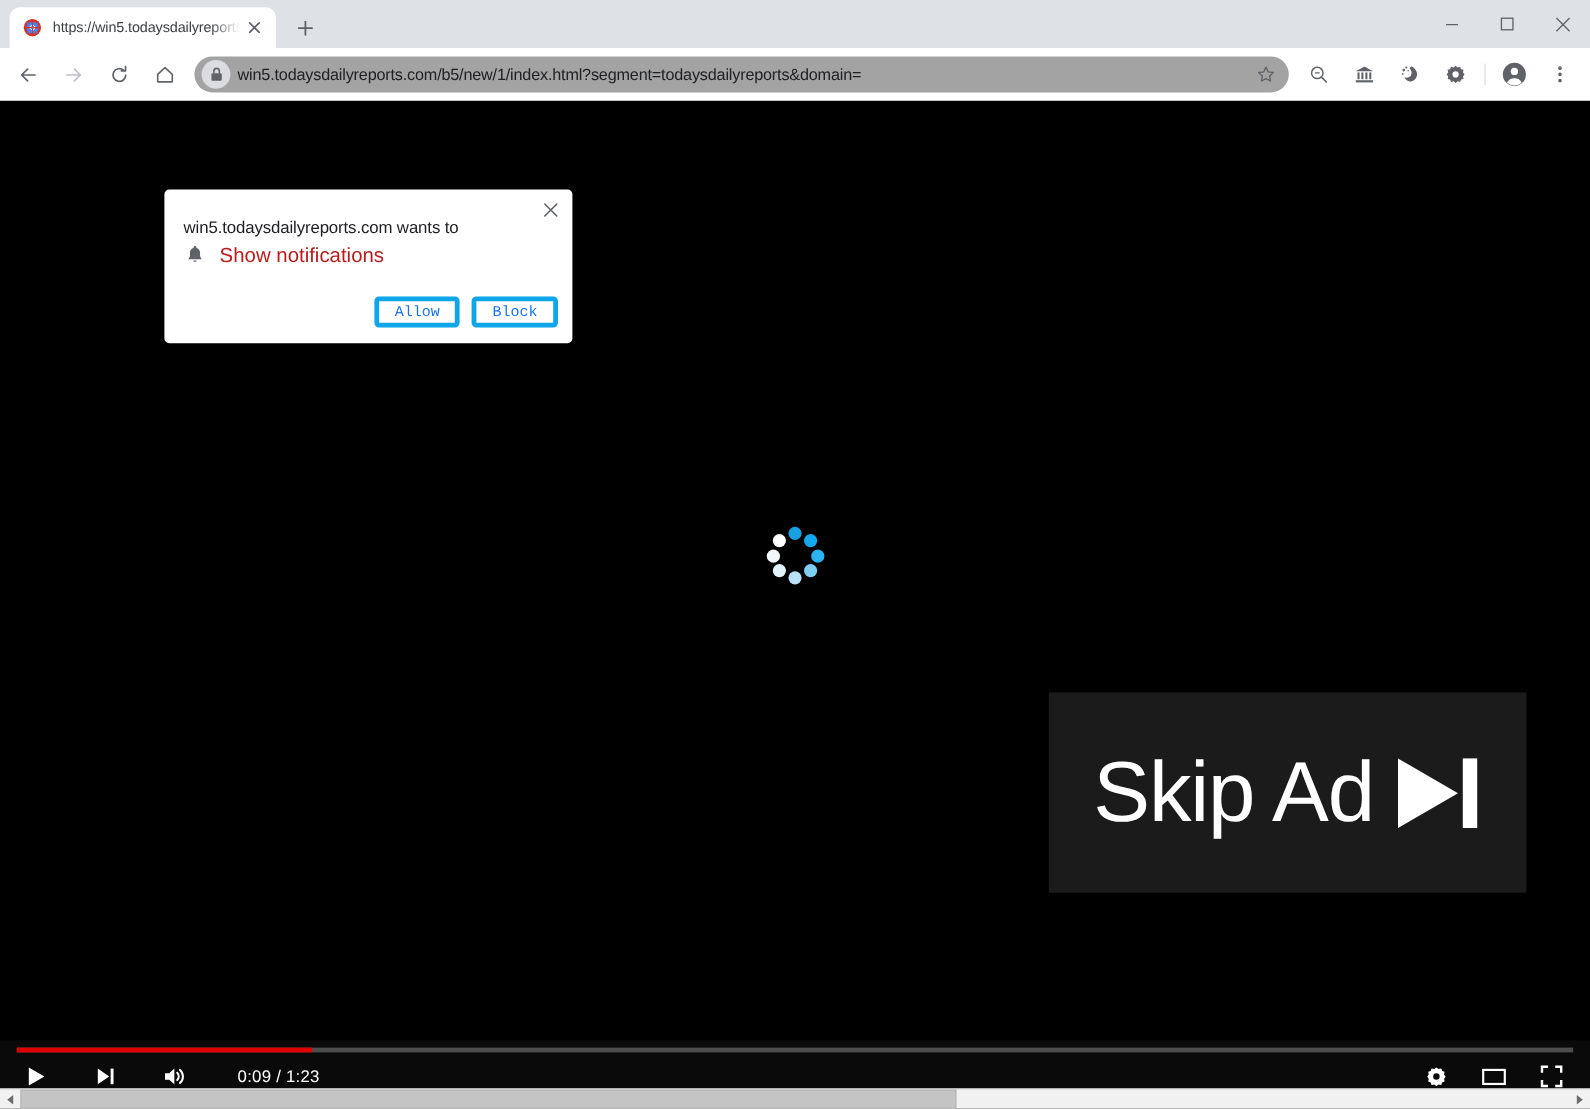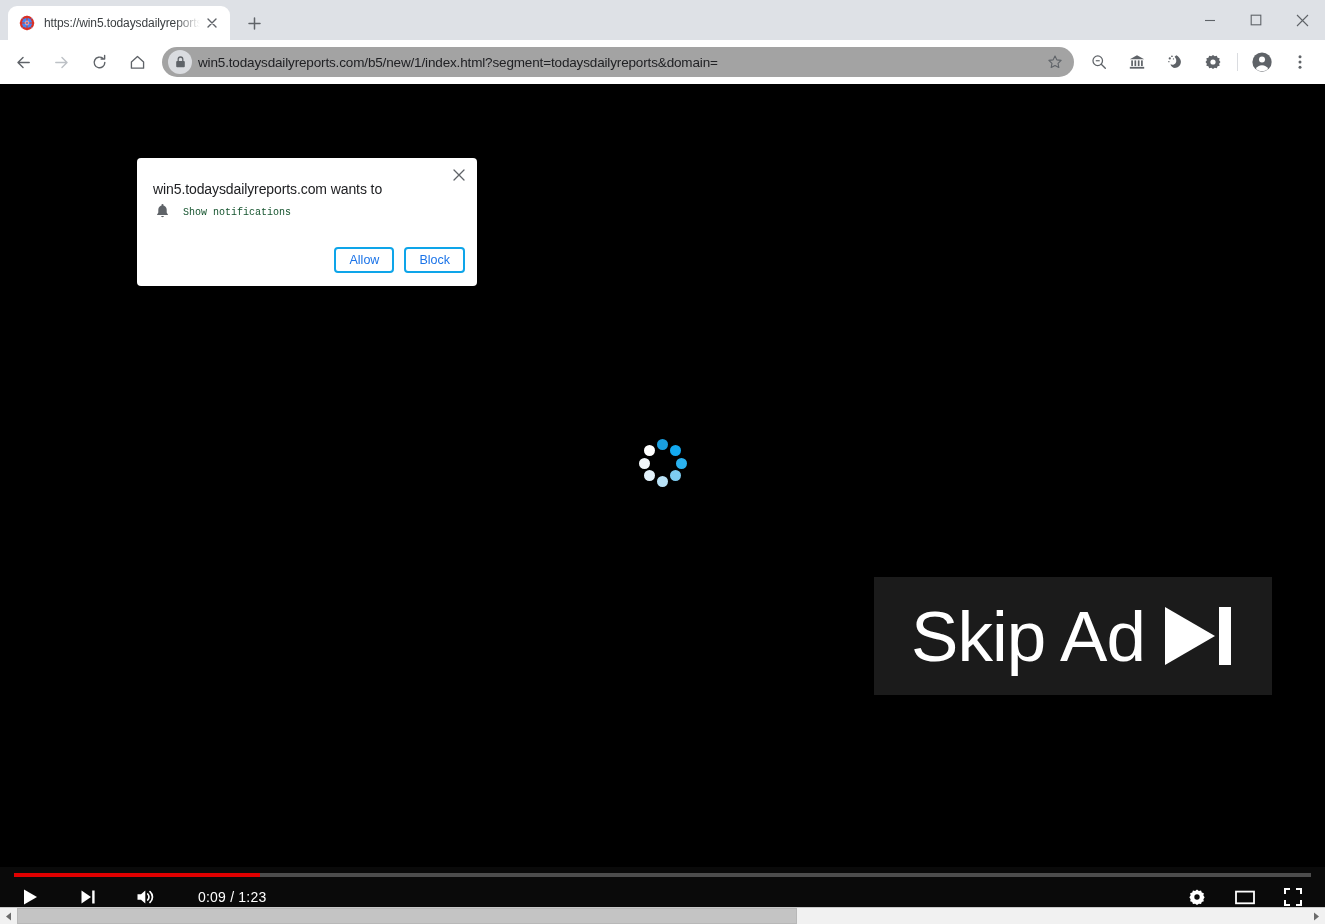--- a/index.html
+++ b/index.html
@@ -167,34 +167,34 @@
     color: #202124;
     letter-spacing: -0.1px;
   }
   .perm-row {
     position: absolute;
     left: 16px; top: 45px;
     display: flex; align-items: center;
     gap: 12px;
   }
   .perm-icon { width: 18px; height: 18px; display:flex; align-items:center; justify-content:center;}
-  .perm-label { font-size: 10px; color: #14532d; font-family: Liberation Mono, monospace; }
+  .perm-label { font-size: 17px; color: #b91c1c; }
   .perm-actions {
     position: absolute;
     right: 12px; bottom: 13px;
     display: flex; gap: 10px;
   }
   .perm-btn {
     min-width: 60px; height: 26px;
-    border: 2px solid #0ea5e9;
+    border: 4px solid #0ea5e9;
     border-radius: 4px;
     background: #fff;
     color: #1a73e8;
     font-size: 12.5px;
-    font-family: Liberation Sans, sans-serif;
+    font-family: Liberation Mono, monospace;
     display: flex; align-items: center; justify-content: center;
     padding: 0 13px;
     cursor: pointer;
   }
 
   
   .spinner {
     position: absolute;
     left: 639px; top: 355px;
     width: 48px; height: 48px;
@@ -203,21 +203,21 @@
     position: absolute;
     width: 11px; height: 11px;
     border-radius: 50%;
     display: block;
   }
 
   
   .skipad {
     position: absolute;
     left: 874px; top: 493px;
-    width: 398px; height: 118px;
+    width: 398px; height: 167px;
     background: #1b1b1b;
     display: flex; align-items: center; justify-content: center;
     gap: 16px;
     cursor: pointer;
     text-align: right;
   }
   .skipad-text {
     color: #ffffff;
     font-size: 71px;
     font-weight: normal;

